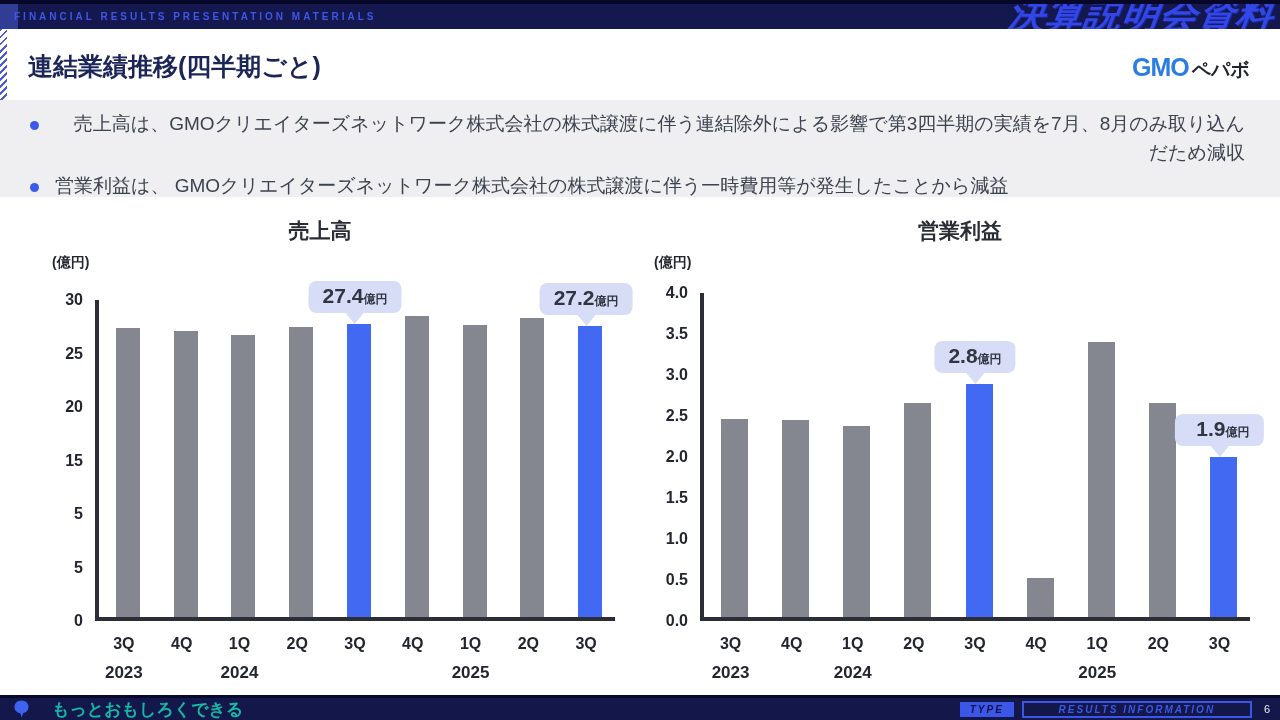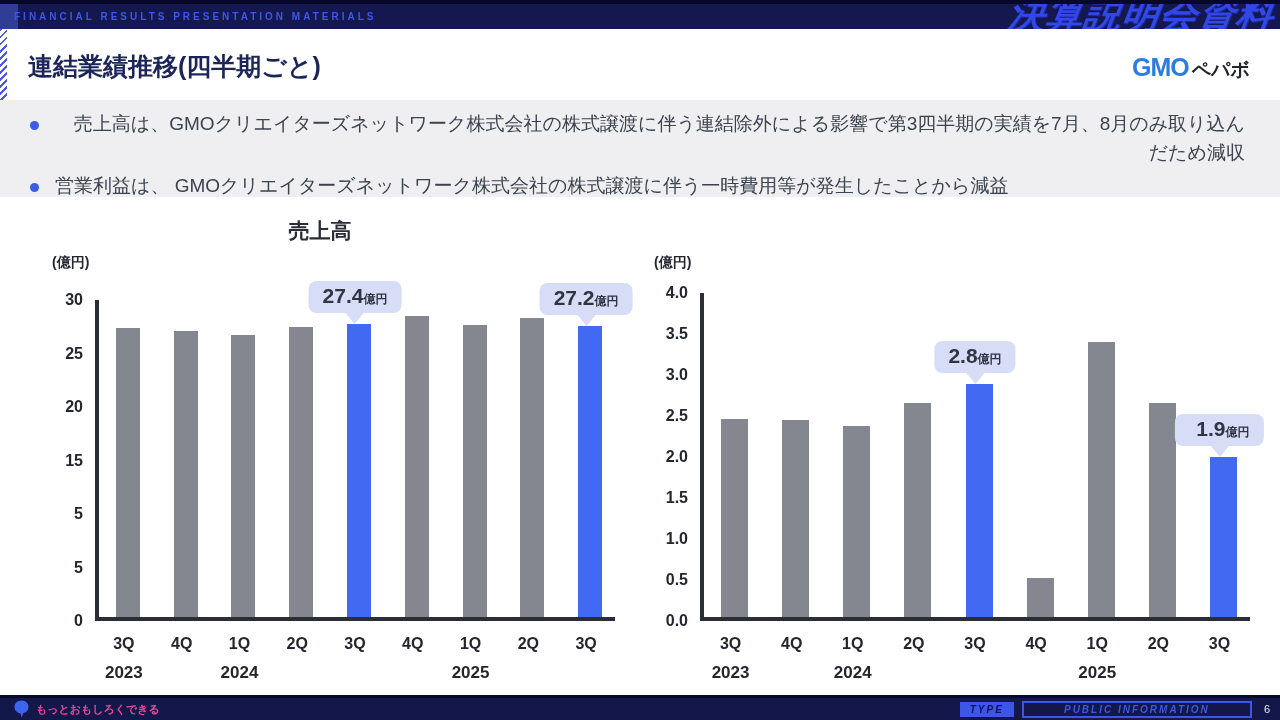--- a/index.html
+++ b/index.html
@@ -49,21 +49,21 @@
              padding:3px 14px 5px; white-space:nowrap; z-index:2; }
   .callout::after { content:''; position:absolute; left:50%; top:100%; transform:translateX(-50%);
                     border:9px solid transparent; border-top:11px solid #D7DDF6; border-bottom:0; }
   .callout .num { font-size:21px; font-weight:700; color:#2F3543; }
   .callout .unit-s { font-size:12px; font-weight:600; color:#2F3543; }
 
   
   .footer { position:absolute; left:0; bottom:0; width:1280px; height:25px;
             background:#13174A; border-top:3px solid #08092E; }
   .foot-left { position:absolute; left:14px; top:0; height:22px; display:flex; align-items:center; gap:7px; }
-  .foot-tagline { font-size:11px; font-weight:800; color:#ec4899; }
+  .foot-tagline { font-size:17px; font-weight:800; color:#14b8a6;margin-left:16px; }
   .foot-right { position:absolute; right:10px; top:0; height:22px; display:flex; align-items:center; gap:8px; }
   .type-badge { background:#3C57E8; color:#101448; font-size:10px; font-weight:800; font-style:italic;
                 letter-spacing:2px; padding:2px 10px; }
   .pubinfo { border:2px solid #3C57E8; color:#3C57E8; font-size:10px; font-weight:800; font-style:italic;
              letter-spacing:2px; padding:1px 0; width:230px; text-align:center; }
   .pagenum { color:#E8EAF5; font-size:11px; margin-left:4px; }
 </style>
 </head>
 <body>
 
@@ -123,20 +123,21 @@
         <div class="ytick" style="left: 0px; width: 83px; top: 146.5px;">25</div>
         <div class="ytick" style="left: 0px; width: 83px; top: 200px;">20</div>
         <div class="ytick" style="left: 0px; width: 83px; top: 253.5px;">15</div>
         <div class="ytick" style="left: 0px; width: 83px; top: 307px;">5</div>
         <div class="ytick" style="left: 0px; width: 83px; top: 360.5px;">5</div>
         <div class="ytick" style="left: 0px; width: 83px; top: 414px;">0</div>
         <div class="callout" style="left: 355px; top: 83.82px;"><span class="num">27.4</span><span class="unit-s">億円</span></div>
         <div class="callout" style="left: 586.111px; top: 85.96px;"><span class="num">27.2</span><span class="unit-s">億円</span></div>
       </div>
     <div class="chart" id="chart-1">
+      <h2 class="chart-title">営業利益</h2>
       <div class="unit" style="left: 14px; top: 57px;">(億円)</div>
       <div class="plot" style="left: 60px; top: 96px; width: 550px; height: 328px;">
           <div class="bar" style="left: 17.0556px; width: 27px; height: 198.44px; background: rgb(132, 135, 143);"></div>
           <div class="bar" style="left: 78.1667px; width: 27px; height: 196.8px; background: rgb(132, 135, 143);"></div>
           <div class="bar" style="left: 139.278px; width: 27px; height: 191.06px; background: rgb(132, 135, 143);"></div>
           <div class="bar" style="left: 200.389px; width: 27px; height: 214.02px; background: rgb(132, 135, 143);"></div>
           <div class="bar" style="left: 261.5px; width: 27px; height: 232.88px; background: rgb(65, 105, 241);"></div>
           <div class="bar" style="left: 322.611px; width: 27px; height: 38.54px; background: rgb(132, 135, 143);"></div>
           <div class="bar" style="left: 383.722px; width: 27px; height: 274.7px; background: rgb(132, 135, 143);"></div>
           <div class="bar" style="left: 444.833px; width: 27px; height: 214.02px; background: rgb(132, 135, 143);"></div>
@@ -170,18 +171,18 @@
 
   <footer class="footer">
     <div class="foot-left">
       <svg width="15" height="18" viewBox="0 0 15 18">
         <path d="M7.5 0.5 C3.4 0.5 0.5 3.3 0.5 6.9 C0.5 10.3 3.1 12.9 6.4 13.2 L7.5 17.5 L9.4 13.0 C12.6 12.3 14.5 9.9 14.5 6.9 C14.5 3.3 11.6 0.5 7.5 0.5 Z" fill="#3E63EF"></path>
       </svg>
       <span class="foot-tagline">もっとおもしろくできる</span>
     </div>
     <div class="foot-right">
       <span class="type-badge">TYPE</span>
-      <span class="pubinfo">PUBLIC INFORMATION</span>
+      <span class="pubinfo">RESULTS INFORMATION</span>
       <span class="pagenum">6</span>
     </div>
   </footer>
 
 </div>
 
 </body></html>

